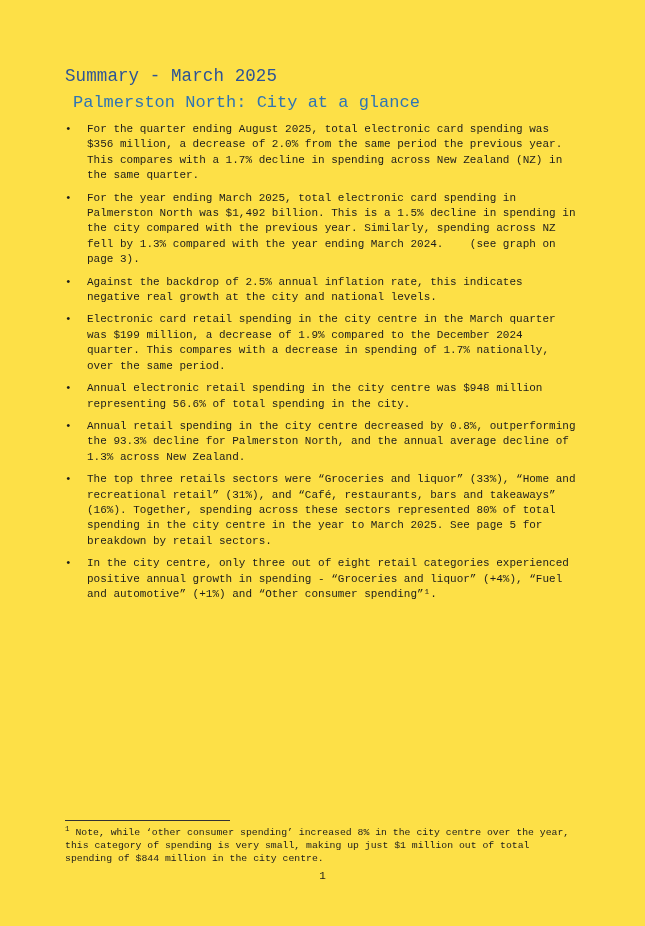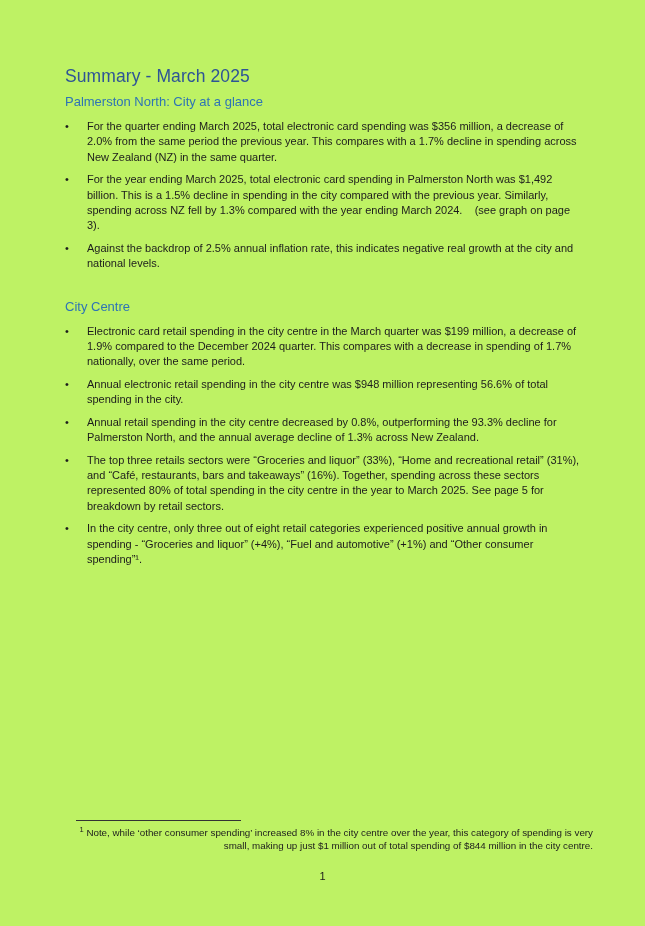--- a/index.html
+++ b/index.html
@@ -1,66 +1,65 @@
 <!DOCTYPE html>
 <html><head>
 <meta charset="utf-8">
 <style>
   html,body{margin:0;padding:0;background:#e8e8e8;}
   .page{
     position:relative;
     width:645px;height:926px;
     margin:0 auto;
-    background:#bef264;
-    font-family:Liberation Sans, sans-serif;
+    background:#fde047;
+    font-family:Liberation Mono, monospace;
     color:#1c1c1c;
     overflow:hidden;
   }
   .content{
     position:absolute;
     left:65px;top:66px;
     width:517px;
   }
   .doc-title{
     font-size:17.5px;
     font-weight:normal;
     color:#2E5496;
     margin:0 0 7px 0;
     letter-spacing:0.1px;
   }
   .section-heading{
-    font-size:13px;
+    font-size:17px;
     font-weight:normal;
     color:#2E74B5;
-    margin:0 0 10px 0;
+    margin:0 0 10px 8px;
   }
   .section-heading.second{
     margin-top:27px;
   }
   .bullet{
     display:flex;
     margin:0 0 7px 0;
     font-size:11px;
     line-height:15.4px;
   }
   .bullet .dot{
     flex:0 0 22px;
     font-size:11px;
   }
   .bullet .btext{
     flex:1 1 auto;
   }
   .footnote{
     position:absolute;
-    left:76px;top:820px;
+    left:65px;top:820px;
     width:517px;
     font-size:9.8px;
     line-height:13px;
     color:#1c1c1c;
-    text-align:right;
   }
   .footnote-rule{
     width:165px;
     border-top:1px solid #333333;
     margin-bottom:5px;
   }
   .footnote sup{
     font-size:7.5px;
     line-height:0;
   }
@@ -77,32 +76,31 @@
 
 <div class="page">
   <div class="content">
 
     <h1 class="doc-title">Summary - March 2025</h1>
 
     <h2 class="section-heading">Palmerston North: City at a glance</h2>
 
     <div class="bullet">
       <span class="dot">•</span>
-      <span class="btext">For the quarter ending March 2025, total electronic card spending was $356 million, a decrease of 2.0% from the same period the previous year. This compares with a 1.7% decline in spending across New Zealand (NZ) in the same quarter.</span>
+      <span class="btext">For the quarter ending August 2025, total electronic card spending was $356 million, a decrease of 2.0% from the same period the previous year. This compares with a 1.7% decline in spending across New Zealand (NZ) in the same quarter.</span>
     </div>
     <div class="bullet">
       <span class="dot">•</span>
       <span class="btext">For the year ending March 2025, total electronic card spending in Palmerston North was $1,492 billion. This is a 1.5% decline in spending in the city compared with the previous year. Similarly, spending across NZ fell by 1.3% compared with the year ending March 2024.&nbsp;&nbsp;&nbsp; (see graph on page 3).</span>
     </div>
     <div class="bullet">
       <span class="dot">•</span>
       <span class="btext">Against the backdrop of 2.5% annual inflation rate, this indicates negative real growth at the city and national levels.</span>
     </div>
 
-    <h2 class="section-heading second">City Centre</h2>
 
     <div class="bullet">
       <span class="dot">•</span>
       <span class="btext">Electronic card retail spending in the city centre in the March quarter was $199 million, a decrease of 1.9% compared to the December 2024 quarter. This compares with a decrease in spending of 1.7% nationally, over the same period.</span>
     </div>
     <div class="bullet">
       <span class="dot">•</span>
       <span class="btext">Annual electronic retail spending in the city centre was $948 million representing 56.6% of total spending in the city.</span>
     </div>
     <div class="bullet">

